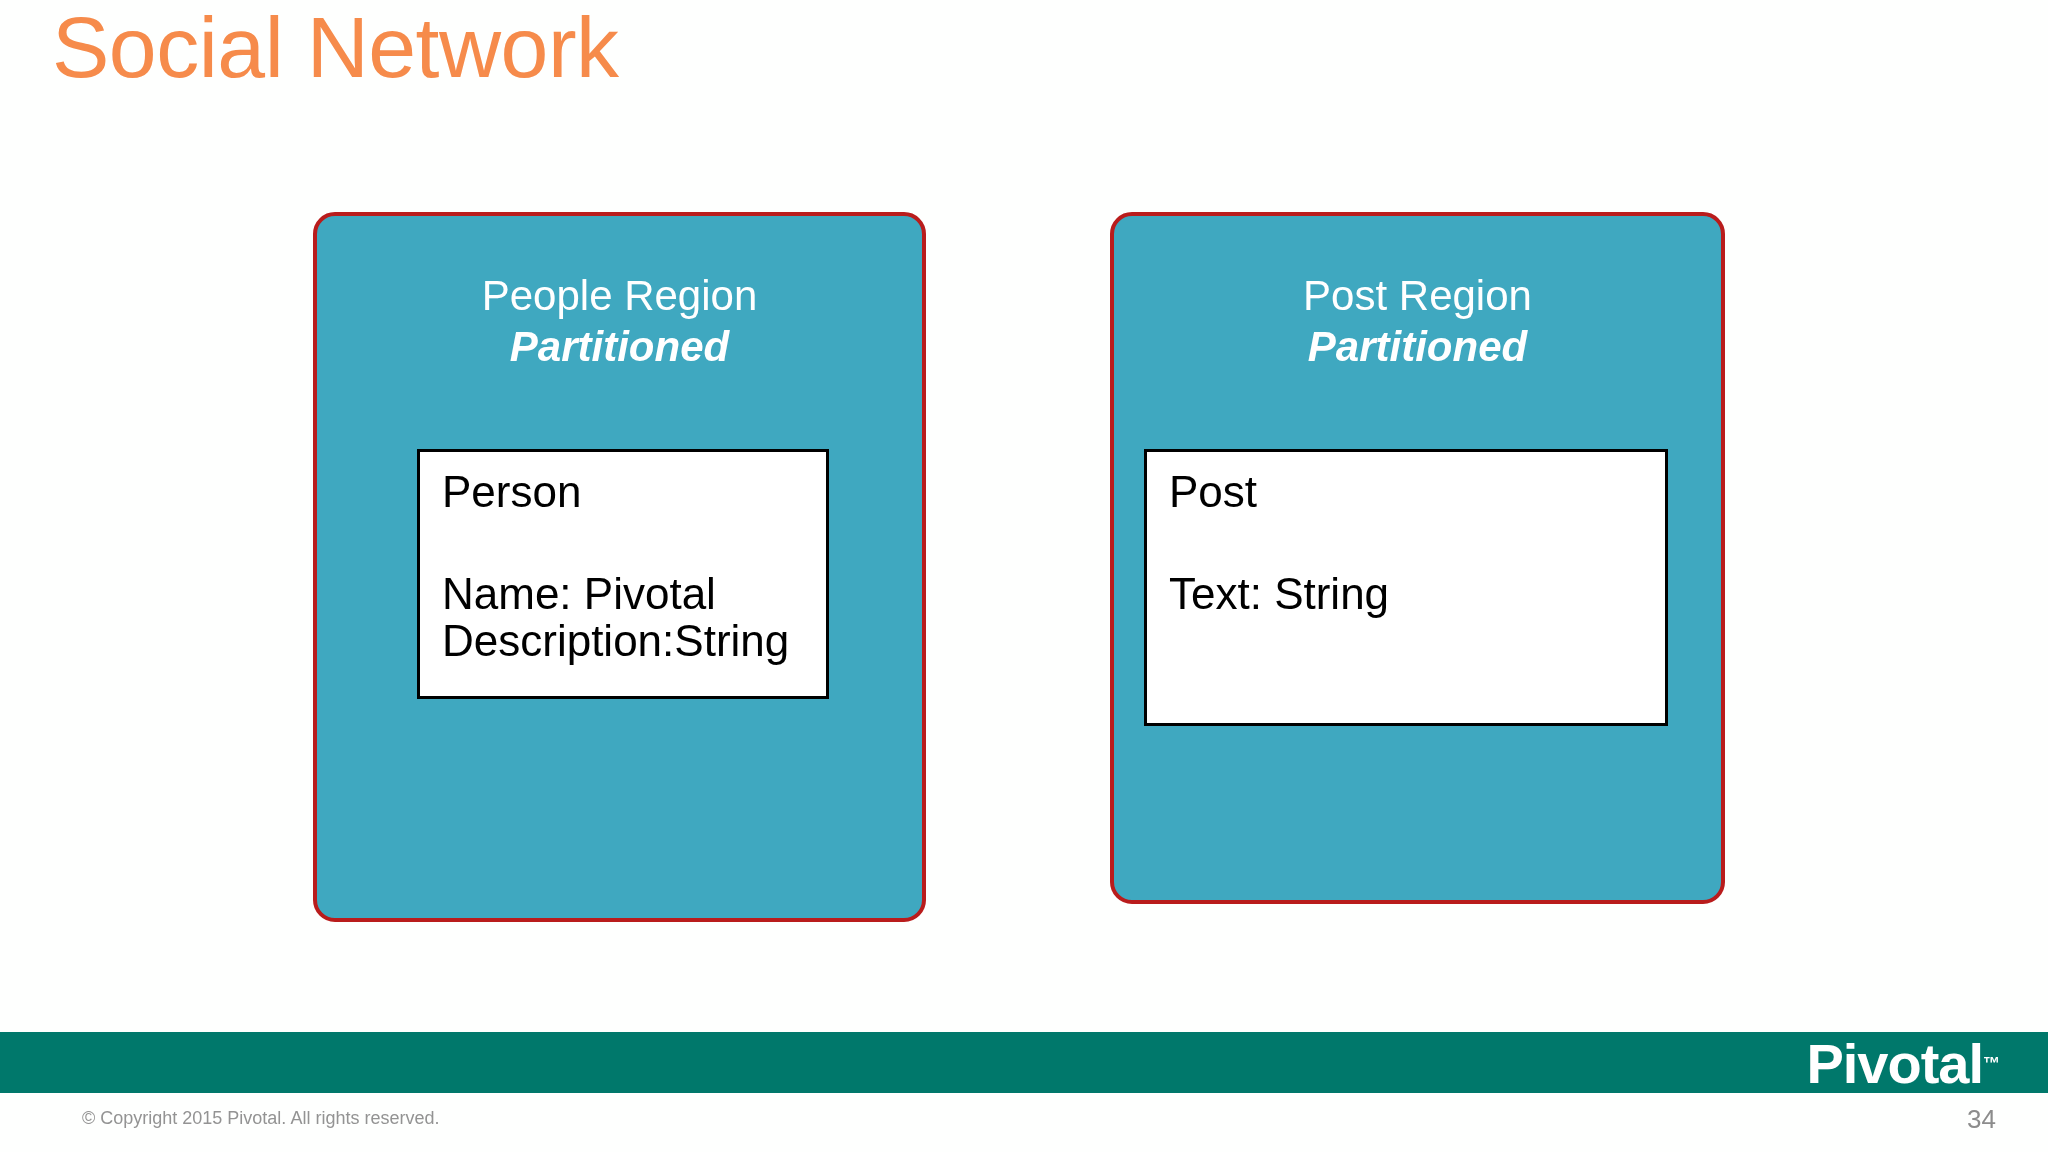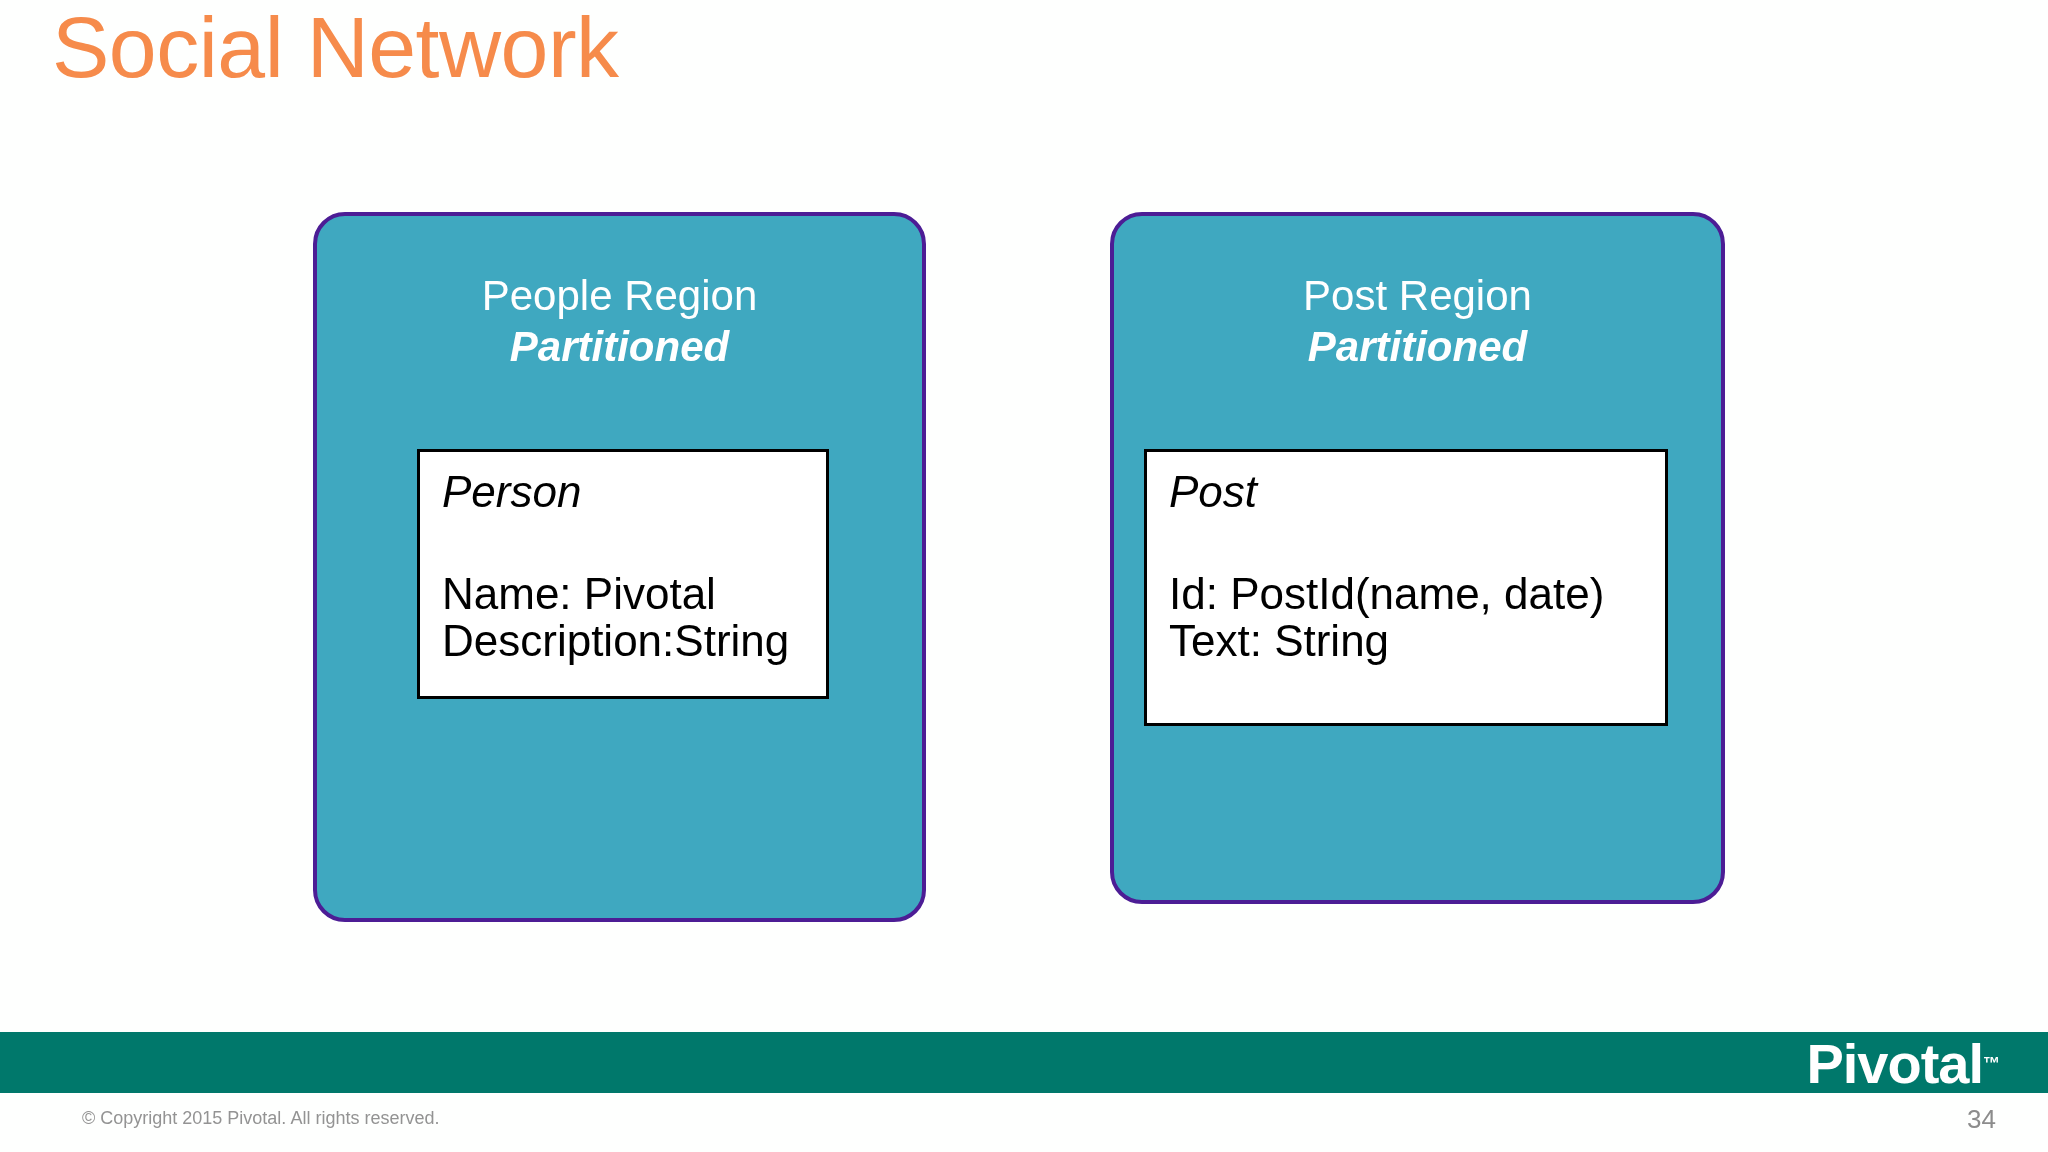--- a/index.html
+++ b/index.html
@@ -25,22 +25,22 @@
     font-weight: 400;
     color: #F68B4B;
     letter-spacing: -0.5px;
     white-space: nowrap;
   }
 
   
   .region {
     position: absolute;
     background: #3FA8C0;
-    border: 4px solid #4c1d95;
-    border-radius: 32px;
+    border: 4px solid #b91c1c;
+    border-radius: 22px;
     box-sizing: border-box;
   }
   .region-people {
     left: 313px;
     top: 212px;
     width: 613px;
     height: 710px;
   }
   .region-post {
     left: 1110px;
@@ -88,21 +88,20 @@
     left: 30px;
     top: 233px;
     width: 524px;
     height: 277px;
   }
   .entity-title {
     font-size: 44px;
     line-height: 1.18;
     color: #000000;
     white-space: nowrap;
-    font-style: italic;
   }
   .entity-spacer {
     height: 52px;
   }
   .entity-field {
     font-size: 44px;
     line-height: 1.07;
     color: #000000;
     white-space: nowrap;
   }
@@ -172,21 +171,20 @@
 <div class="region region-post">
 
   <div class="region-header">
     <div class="region-name">Post Region</div>
     <div class="region-type">Partitioned</div>
   </div>
 
   <div class="entity entity-post">
     <div class="entity-title">Post</div>
     <div class="entity-spacer"></div>
-    <div class="entity-field">Id: PostId(name, date)</div>
     <div class="entity-field">Text: String</div>
   </div>
 </div>
 
 <div class="footer-bar"></div>
 
 <div class="brand-logo"><span>Pivotal</span><span class="brand-tm">™</span></div>
 
 <div class="copyright">© Copyright 2015 Pivotal. All rights reserved.</div>
 

